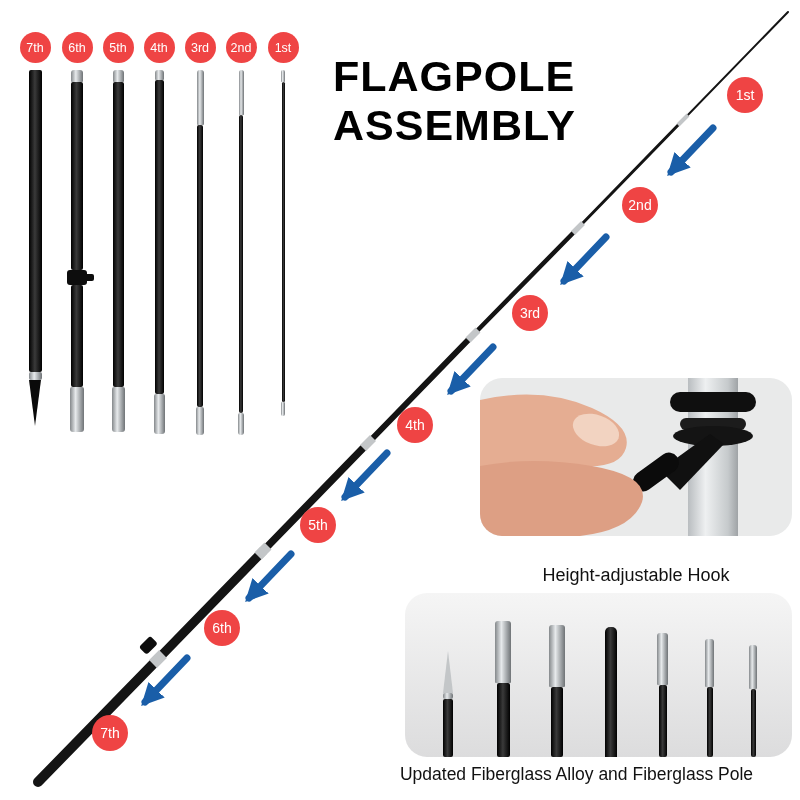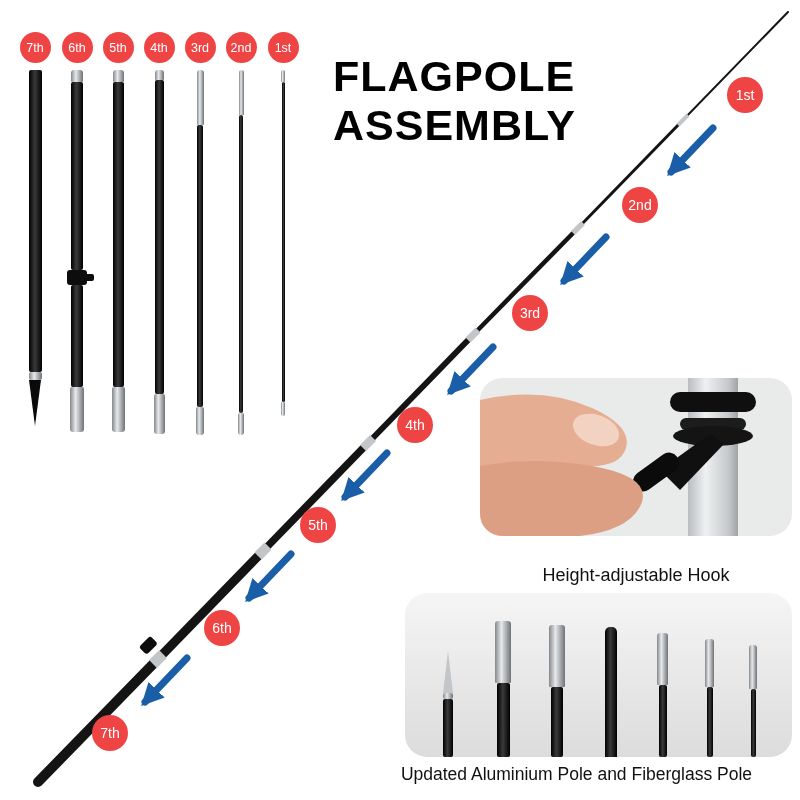--- a/index.html
+++ b/index.html
@@ -213,15 +213,15 @@
     </div>
     <div class="mp" style="left:300px">
       <div class="metal cap" style="width:9px;height:48px"></div>
       <div class="rod" style="width:6px;height:70px"></div>
     </div>
     <div class="mp" style="left:344px">
       <div class="metal cap" style="width:8px;height:44px"></div>
       <div class="rod" style="width:5px;height:68px"></div>
     </div>
   </div>
-  <div class="caption caption-poles">Updated Aluminium Pole and Fiberglass Pole</div>
+  <div class="caption caption-poles">Updated Fiberglass Alloy and Fiberglass Pole</div>
 
 </div>
 
 </body></html>

